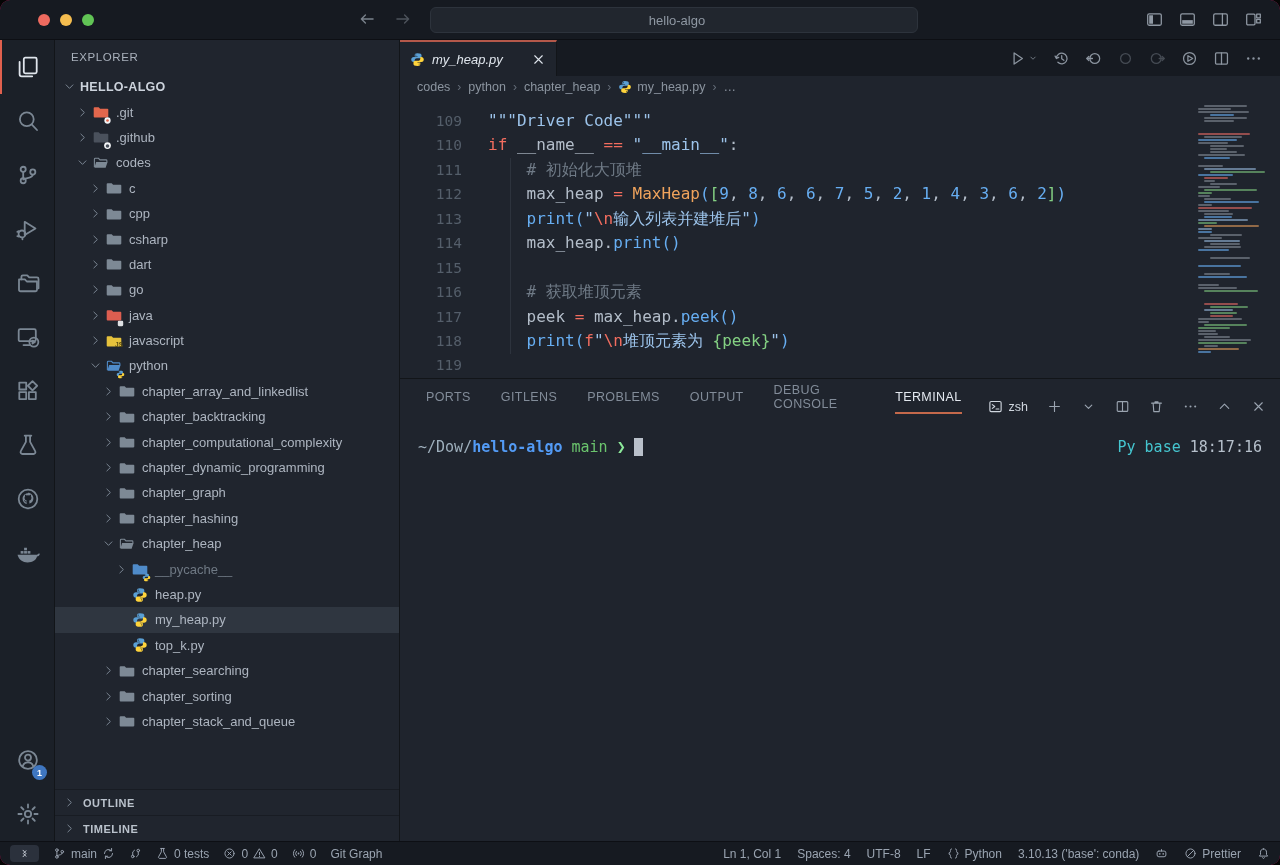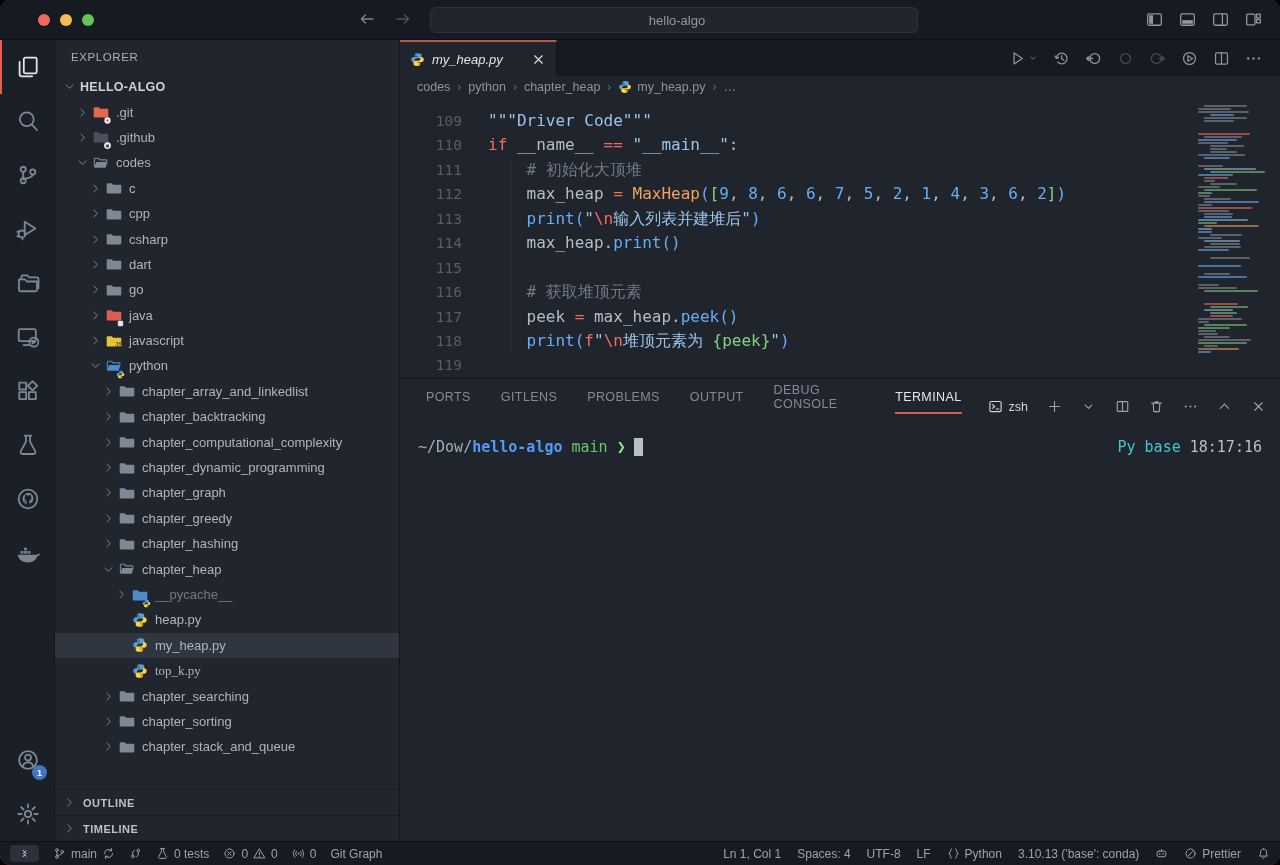--- a/index.html
+++ b/index.html
@@ -504,31 +504,20 @@
           </div>
           <div class="tree-row" style="padding-left: 47px;">
             <span class="twisty">
               <svg viewBox="0 0 16 16" fill="none" stroke="currentColor" stroke-width="1.2" stroke-linecap="round" stroke-linejoin="round">
                 <path d="M6 3.8 10.3 8 6 12.2"></path>
               </svg>
             </span>
             <span class="tree-icon"><svg viewBox="0 0 16 16">
                 <path fill="#7d8995" d="M1.6 3.2h4.1l1.4 1.5h7.3c.5 0 .9.4.9.9v6.9c0 .5-.4.9-.9.9H1.6c-.5 0-.9-.4-.9-.9V4.1c0-.5.4-.9.9-.9z"></path>
               </svg></span>
-            <span class="lbl">chapter_greedy</span>
-          </div>
-          <div class="tree-row" style="padding-left: 47px;">
-            <span class="twisty">
-              <svg viewBox="0 0 16 16" fill="none" stroke="currentColor" stroke-width="1.2" stroke-linecap="round" stroke-linejoin="round">
-                <path d="M6 3.8 10.3 8 6 12.2"></path>
-              </svg>
-            </span>
-            <span class="tree-icon"><svg viewBox="0 0 16 16">
-                <path fill="#7d8995" d="M1.6 3.2h4.1l1.4 1.5h7.3c.5 0 .9.4.9.9v6.9c0 .5-.4.9-.9.9H1.6c-.5 0-.9-.4-.9-.9V4.1c0-.5.4-.9.9-.9z"></path>
-              </svg></span>
             <span class="lbl">chapter_hashing</span>
           </div>
           <div class="tree-row" style="padding-left: 47px;">
             <span class="twisty">
               <svg viewBox="0 0 16 16" fill="none" stroke="currentColor" stroke-width="1.2" stroke-linecap="round" stroke-linejoin="round">
                 <path d="M3.8 6 8 10.3 12.2 6"></path>
               </svg>
             </span>
             <span class="tree-icon"><svg viewBox="0 0 16 16" fill="none">
                 <path stroke="#7d8995" stroke-width="1.1" d="M1.4 12V4.2c0-.5.4-.9.9-.9h3.2L7 4.9h6c.5 0 .9.4.9.9v1.1"></path>
@@ -559,21 +548,21 @@
             <span class="lbl">heap.py</span>
           </div>
           <div class="tree-row selected" style="padding-left: 60px;">
             <span class="twisty"></span>
             <span class="tree-icon"><svg viewBox="0 0 16 16">
                 <path fill="#5a9fd4" d="M7.9 1.2c-2.1 0-2.9.9-2.9 2.1v1.5h3.1v.5H3.9c-1.4 0-2.6.9-2.6 2.7s1.2 2.7 2.6 2.7h1.1V8.9c0-1.3 1.1-2.3 2.3-2.3h3.1c1 0 1.9-.9 1.9-1.9V3.3c0-1.2-1-2.1-4.4-2.1zM6.2 2.6c.3 0 .6.3.6.6s-.3.6-.6.6-.6-.3-.6-.6.3-.6.6-.6z"></path>
                 <path fill="#ffd43b" d="M8.1 14.8c2.1 0 2.9-.9 2.9-2.1v-1.5H7.9v-.5h4.2c1.4 0 2.6-.9 2.6-2.7S13.5 5.3 12.1 5.3H11v1.8c0 1.3-1.1 2.3-2.3 2.3H5.6c-1 0-1.9.9-1.9 1.9v1.4c0 1.2 1 2.1 4.4 2.1zm1.7-1.4c-.3 0-.6-.3-.6-.6s.3-.6.6-.6.6.3.6.6-.3.6-.6.6z"></path>
               </svg></span>
             <span class="lbl">my_heap.py</span>
           </div>
-          <div class="tree-row" style="padding-left: 60px; font-family: Liberation Serif, serif;">
+          <div class="tree-row" style="padding-left: 60px;">
             <span class="twisty"></span>
             <span class="tree-icon"><svg viewBox="0 0 16 16">
                 <path fill="#5a9fd4" d="M7.9 1.2c-2.1 0-2.9.9-2.9 2.1v1.5h3.1v.5H3.9c-1.4 0-2.6.9-2.6 2.7s1.2 2.7 2.6 2.7h1.1V8.9c0-1.3 1.1-2.3 2.3-2.3h3.1c1 0 1.9-.9 1.9-1.9V3.3c0-1.2-1-2.1-4.4-2.1zM6.2 2.6c.3 0 .6.3.6.6s-.3.6-.6.6-.6-.3-.6-.6.3-.6.6-.6z"></path>
                 <path fill="#ffd43b" d="M8.1 14.8c2.1 0 2.9-.9 2.9-2.1v-1.5H7.9v-.5h4.2c1.4 0 2.6-.9 2.6-2.7S13.5 5.3 12.1 5.3H11v1.8c0 1.3-1.1 2.3-2.3 2.3H5.6c-1 0-1.9.9-1.9 1.9v1.4c0 1.2 1 2.1 4.4 2.1zm1.7-1.4c-.3 0-.6-.3-.6-.6s.3-.6.6-.6.6.3.6.6-.3.6-.6.6z"></path>
               </svg></span>
             <span class="lbl">top_k.py</span>
           </div>
           <div class="tree-row" style="padding-left: 47px;">
             <span class="twisty">
               <svg viewBox="0 0 16 16" fill="none" stroke="currentColor" stroke-width="1.2" stroke-linecap="round" stroke-linejoin="round">

